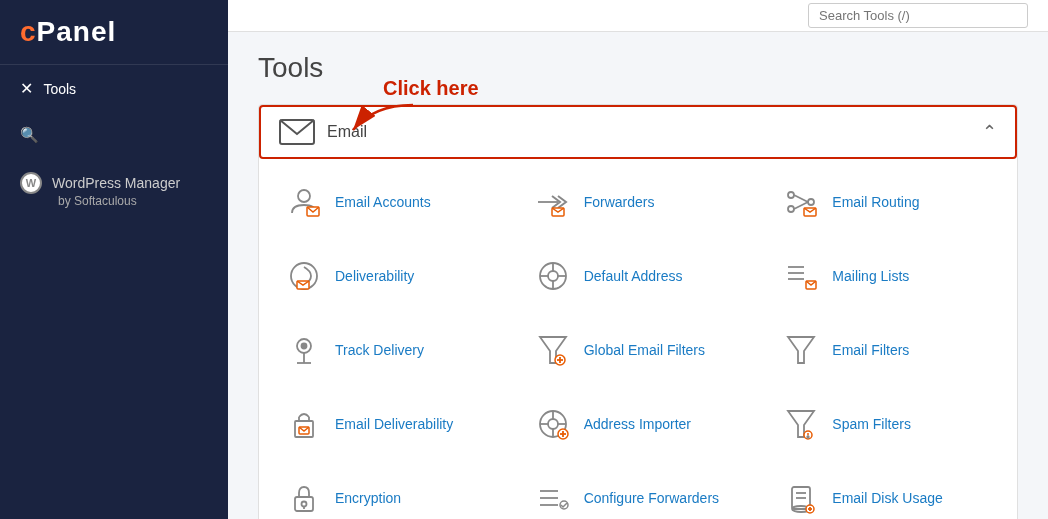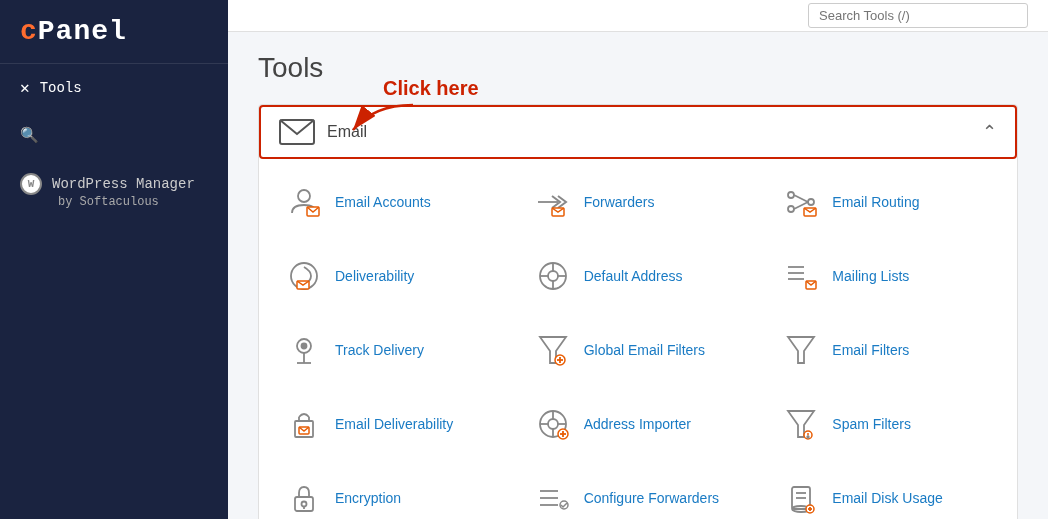--- a/index.html
+++ b/index.html
@@ -7,21 +7,20 @@
 
     
     #sidebar {
       width: 228px;
       background: #1a2340;
       color: #fff;
       flex-shrink: 0;
       display: flex;
       flex-direction: column;
       padding: 0;
-      font-family: Liberation Mono, monospace;
     }
     #sidebar-logo {
       padding: 16px 20px;
       border-bottom: 1px solid rgba(255,255,255,0.1);
     }
     #sidebar-logo .cpanel-text {
       font-size: 28px;
       font-weight: bold;
       color: #fff;
       letter-spacing: 1px;

